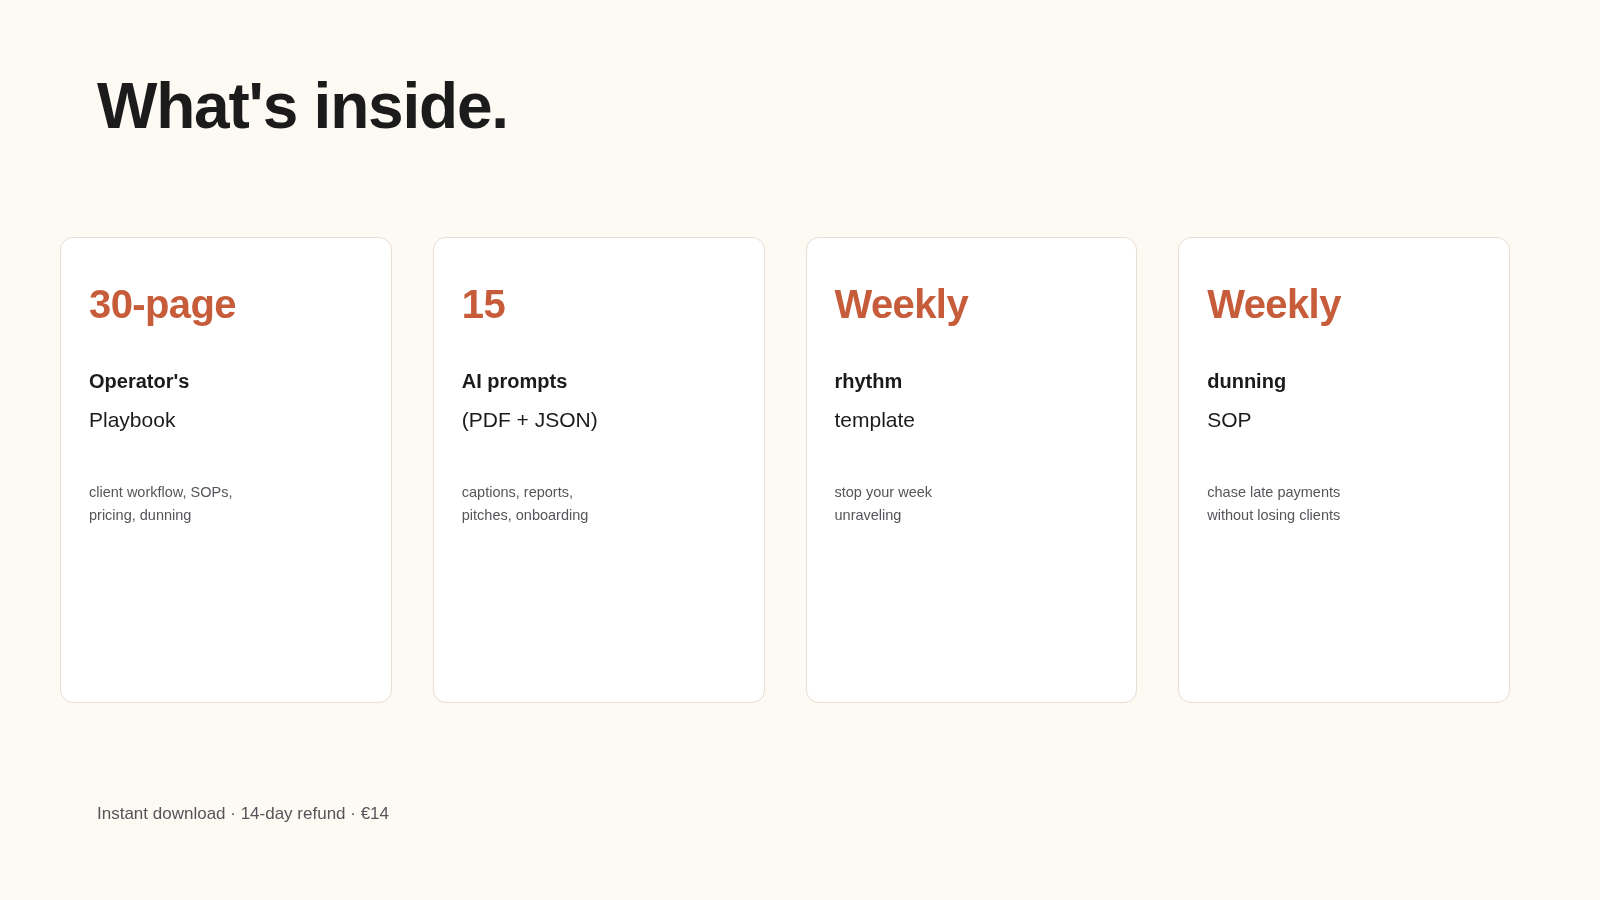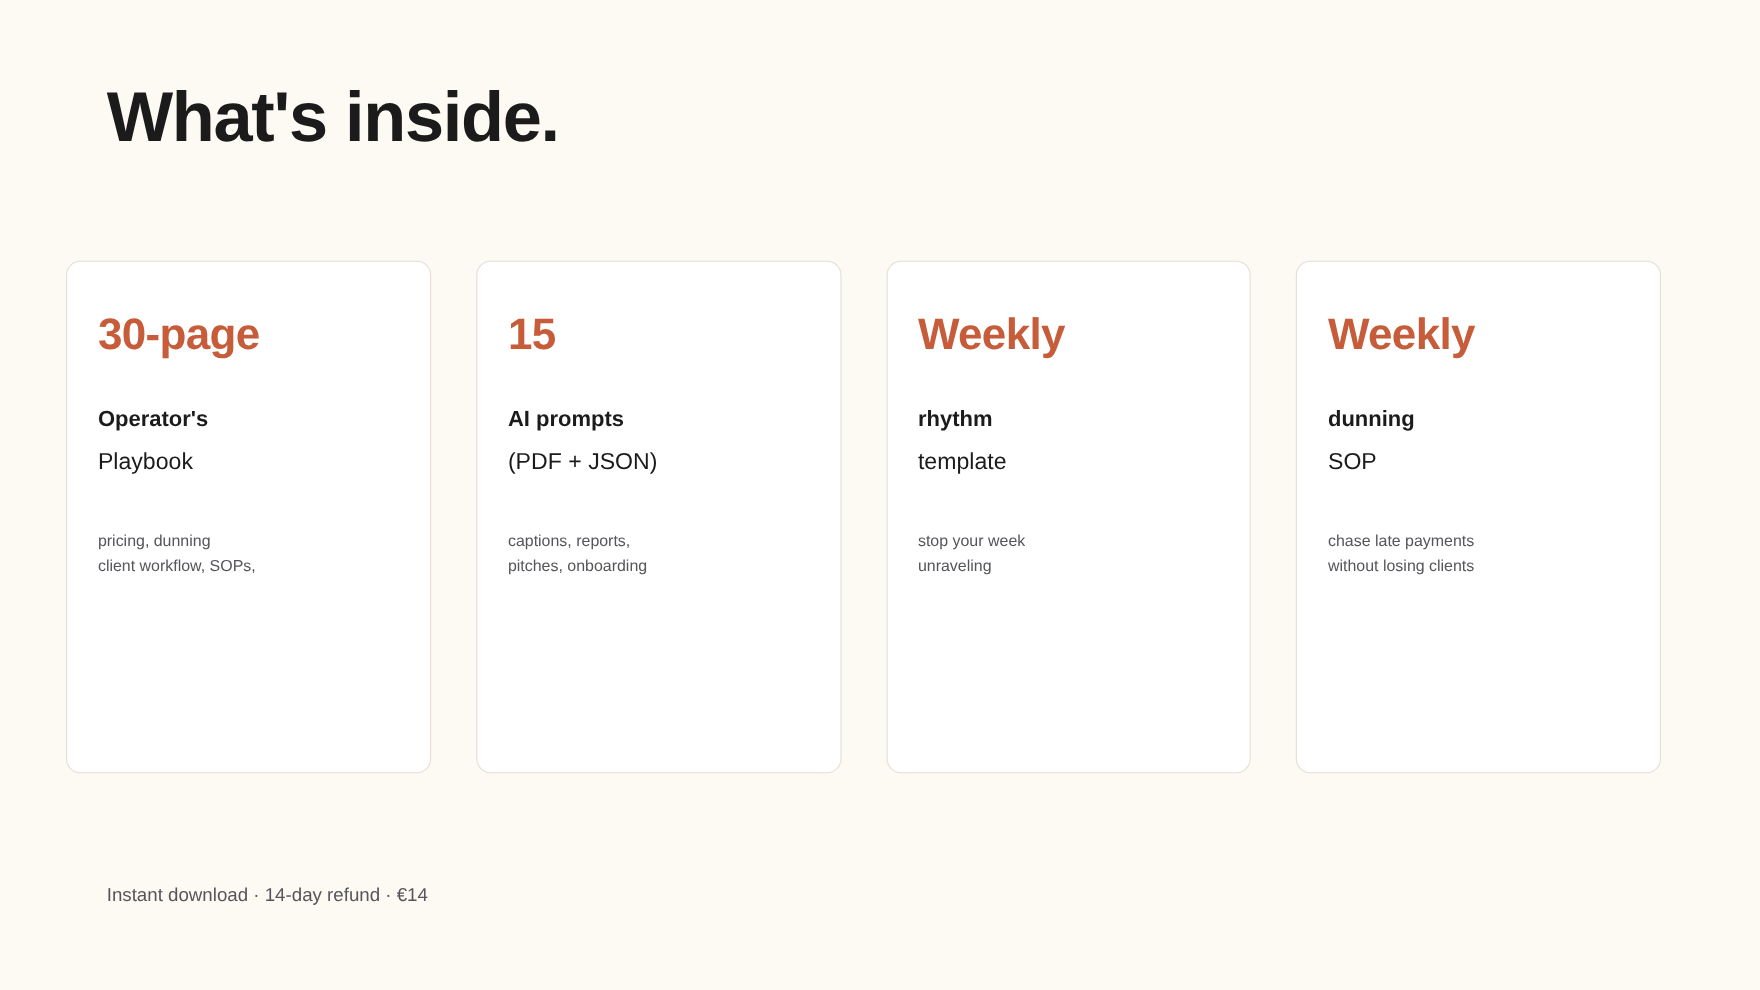--- a/index.html
+++ b/index.html
@@ -110,22 +110,22 @@
 
   <h1 class="page-title">What's inside.</h1>
 
   <div class="card-grid">
 
     <div class="card">
       <div class="card-stat">30-page</div>
       <div class="card-label">Operator's</div>
       <div class="card-sublabel">Playbook</div>
       <div class="card-note">
+        <span class="note-line">client workflow, SOPs,</span>
         <span class="note-line">pricing, dunning</span>
-        <span class="note-line">client workflow, SOPs,</span>
       </div>
     </div>
 
     <div class="card">
       <div class="card-stat">15</div>
       <div class="card-label">AI prompts</div>
       <div class="card-sublabel">(PDF + JSON)</div>
       <div class="card-note">
         <span class="note-line">captions, reports,</span>
         <span class="note-line">pitches, onboarding</span>

